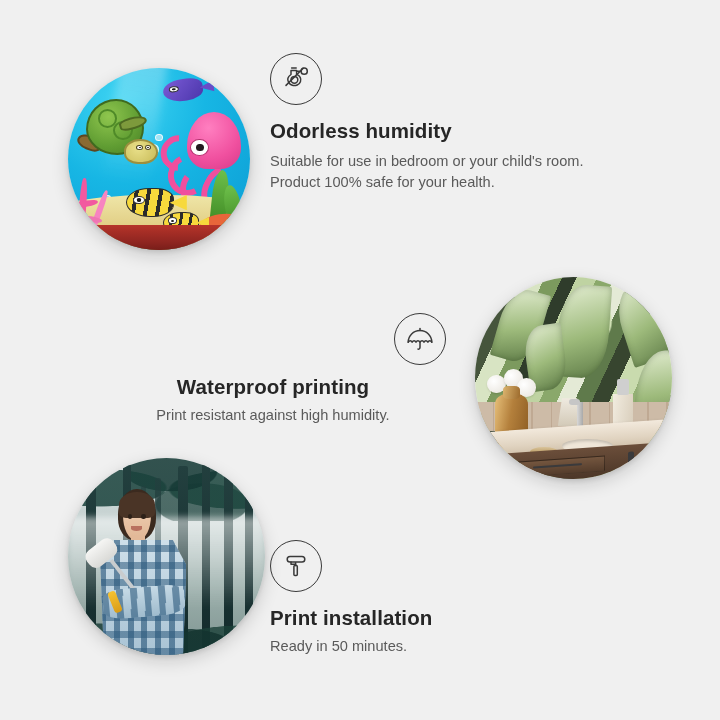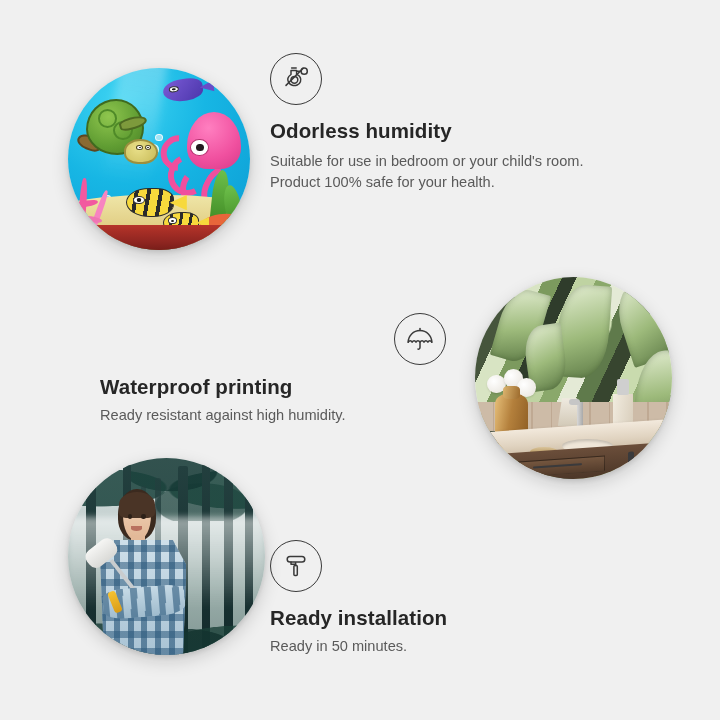--- a/index.html
+++ b/index.html
@@ -394,21 +394,21 @@
   .f-desc {
     font-size:14.6px; color:#5a5a5a; line-height:1.42; font-weight:400;
   }
 
   
   #feature-odorless { left:270px; top:53px; width:340px; text-align:left; }
   #feature-odorless .icon-circle { margin:0 0 14px 0; }
   #feature-odorless .f-title { margin-bottom:8px; }
 
   
-  #feature-waterproof { left:100px; top:313px; width:346px; text-align:left; }
+  #feature-waterproof { left:100px; top:313px; width:346px; text-align:center; }
   #feature-waterproof .icon-circle { margin:0 0 10px auto; }
   #feature-waterproof .f-title { margin-bottom:6px; }
 
   
   #feature-install { left:270px; top:540px; width:330px; text-align:left; }
   #feature-install .icon-circle { margin:0 0 14px 0; }
   #feature-install .f-title { margin-bottom:6px; }
 </style>
 </head>
 <body>
@@ -576,29 +576,29 @@
   <div class="feature" id="feature-waterproof">
     <div class="icon-circle">
       <svg width="32" height="32" viewBox="0 0 32 32" fill="none" stroke="#3a3a3a" stroke-width="1.5" stroke-linecap="round" stroke-linejoin="round">
         <path d="M4.2 19.2 C4.2 12.6 9.4 7.6 16 7.6 C22.6 7.6 27.8 12.6 27.8 19.2"></path>
         <path d="M4.2 19.2 C5.4 17.2 7.2 17.2 8.1 19.2 C9.2 17.2 11 17.2 12 19.2 C13 17.2 14.9 17.2 16 19.2 C17.1 17.2 19 17.2 20 19.2 C21 17.2 22.8 17.2 23.9 19.2 C24.8 17.2 26.6 17.2 27.8 19.2"></path>
         <path d="M16 7.6 L16 5.6"></path>
         <path d="M16 19.2 L16 24.2 C16 25.6 15 26.4 14 26.1"></path>
       </svg>
     </div>
     <div class="f-title">Waterproof printing</div>
-    <div class="f-desc">Ready resistant against high humidity.</div>
+    <div class="f-desc">Print resistant against high humidity.</div>
   </div>
 
   <div class="feature" id="feature-install">
     <div class="icon-circle">
       <svg width="32" height="32" viewBox="0 0 32 32" fill="none" stroke="#3a3a3a" stroke-width="1.5" stroke-linecap="round" stroke-linejoin="round">
         <rect x="7.2" y="6.4" width="17.6" height="5.6" rx="2.8"></rect>
         <path d="M11 12 L11 14.2 L15.6 14.2"></path>
         <path d="M15.6 12.8 L15.6 15.6"></path>
         <rect x="13.9" y="15.6" width="3.4" height="9.8" rx="1"></rect>
       </svg>
     </div>
-    <div class="f-title">Ready installation</div>
+    <div class="f-title">Print installation</div>
     <div class="f-desc">Ready in 50 minutes.</div>
   </div>
 
 </div>
 
 </body></html>

